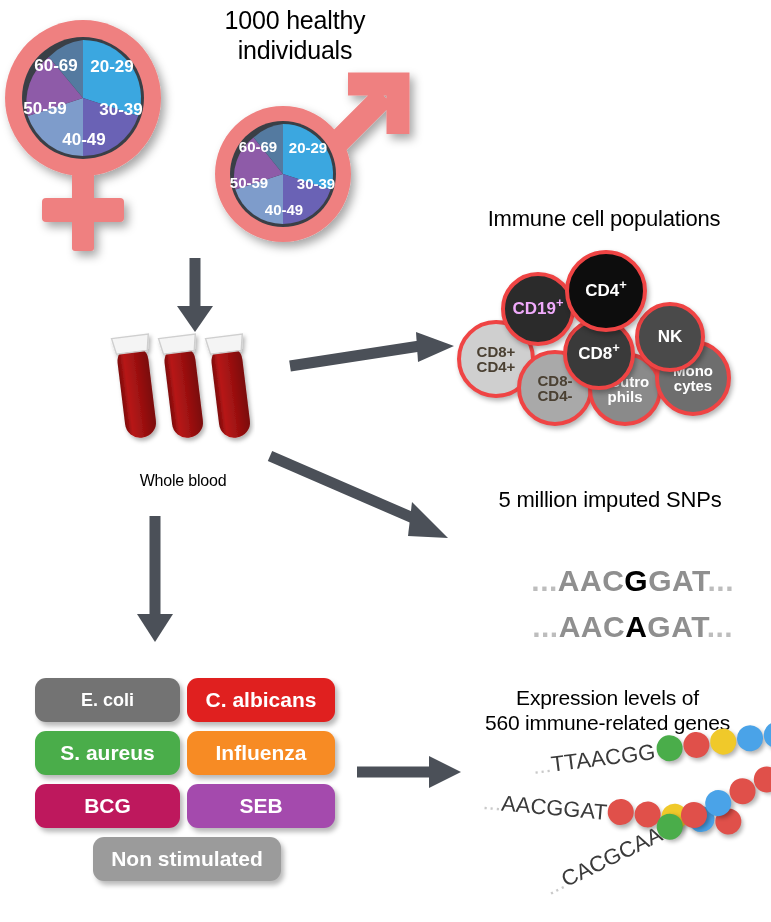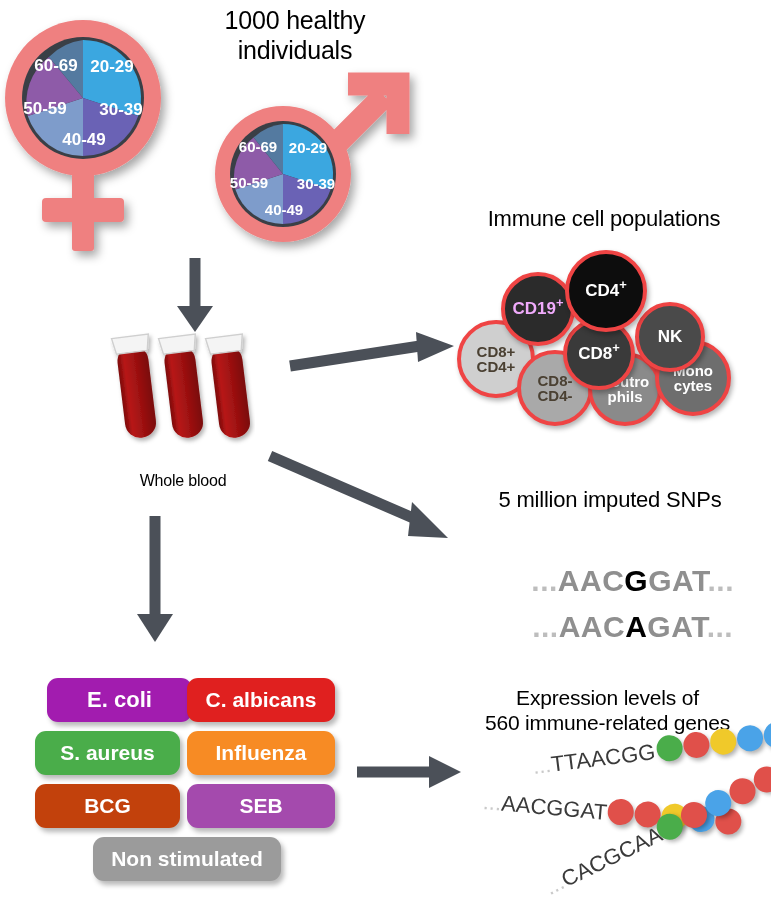--- a/index.html
+++ b/index.html
@@ -220,33 +220,33 @@
 <div id="snp">
   <div class="dnarow" style="top:0px;">
     <span class="dim">...</span><span class="mid">AAC</span><span class="hi">G</span><span class="mid">GAT</span><span class="dim">...</span>
   </div>
   <div class="dnarow" style="top:46px;">
     <span class="dim">...</span><span class="mid">AAC</span><span class="hi">A</span><span class="mid">GAT</span><span class="dim">...</span>
   </div>
 </div>
 
 <div id="stims">
-    <div class="pill" style="left: 12px; top: 0px; width: 145px; height: 44px; background: #a21caf; font-size: 22px;">
+    <div class="pill" style="left: 0px; top: 0px; width: 145px; height: 44px; background: #737373; font-size: 18px;">
       <span>E. coli</span>
     </div>
     <div class="pill" style="left: 152px; top: 0px; width: 148px; height: 44px; background: rgb(224, 32, 31); font-size: 21px;">
       <span>C. albicans</span>
     </div>
     <div class="pill" style="left: 0px; top: 53px; width: 145px; height: 44px; background: rgb(74, 173, 74); font-size: 21px;">
       <span>S. aureus</span>
     </div>
     <div class="pill" style="left: 152px; top: 53px; width: 148px; height: 44px; background: rgb(247, 139, 36); font-size: 21px;">
       <span>Influenza</span>
     </div>
-    <div class="pill" style="left: 0px; top: 106px; width: 145px; height: 44px; background: #c2410c; font-size: 21px;">
+    <div class="pill" style="left: 0px; top: 106px; width: 145px; height: 44px; background: #be185d; font-size: 21px;">
       <span>BCG</span>
     </div>
     <div class="pill" style="left: 152px; top: 106px; width: 148px; height: 44px; background: rgb(164, 74, 173); font-size: 21px;">
       <span>SEB</span>
     </div>
     <div class="pill" style="left: 58px; top: 159px; width: 188px; height: 44px; background: rgb(155, 155, 155); font-size: 21px;">
       <span>Non stimulated</span>
     </div>
   </div>
 

